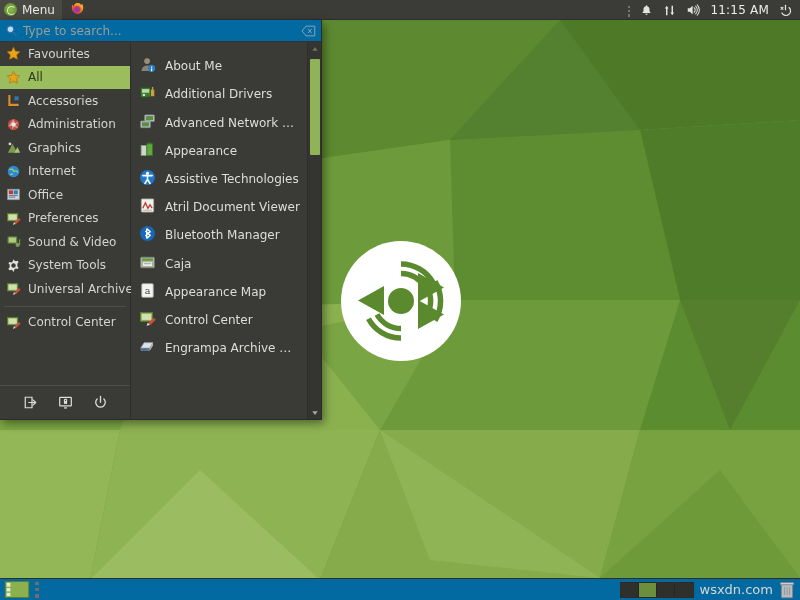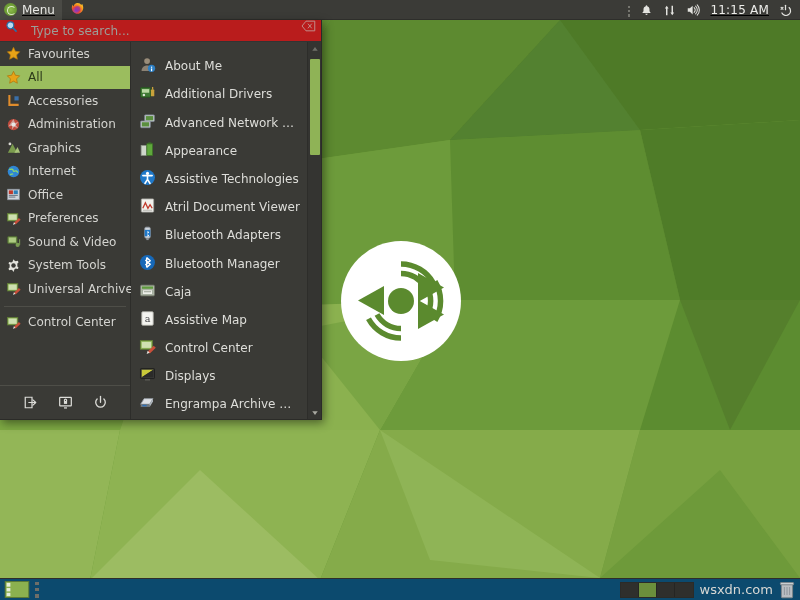--- a/index.html
+++ b/index.html
@@ -16,21 +16,20 @@
   #desktop{ position:absolute; left:0; top:0; width:800px; height:600px; background:#6f9a3c; }
   #desktop svg{ display:block; width:800px; height:600px; }
 
   
   #top-panel{
     position:absolute; left:0; top:0; width:800px; height:20px;
     background:#3b3b37;
     display:flex; align-items:center;
     z-index:40;
     border-bottom:1px solid #2e2e2b;
-    text-decoration:underline;
   }
   .menu-btn{
     display:flex; align-items:center; gap:5px;
     height:20px; padding:0 7px 0 4px;
     background:#4a4a45;
     cursor:pointer;
   }
   .menu-btn .lbl{ color:#e8e8e4; font-size:12px; }
   .mate-mini{
     width:13px;height:13px;border-radius:50%;
@@ -58,22 +57,22 @@
     position:absolute; left:0; top:20px; width:322px; height:400px;
     background:#3a3a36;
     border:1px solid #2b2b28;
     border-left:none; border-top:none;
     box-shadow:2px 3px 9px rgba(0,0,0,.45);
     z-index:50;
     display:flex; flex-direction:column;
   }
   
   #search-row{
-    height:22px; background:#b91c1c; border-bottom:1px solid #333;
-    display:flex; padding:0 5px; gap:13px; flex:none;
+    height:22px; background:#0369a1; border-bottom:1px solid #333;
+    display:flex; align-items:center; padding:0 5px; gap:5px; flex:none;
   }
   #search-input{
     flex:1; background:transparent; border:none; outline:none;
     color:#c9c9c4; font-size:12px; font-family:inherit;
   }
   #search-input::placeholder{ color:#9d9d98; }
   .clear-ico{ opacity:.65; display:flex; cursor:pointer; }
 
   #menu-body{ flex:1; display:flex; min-height:0; }
 
@@ -126,21 +125,21 @@
     position:absolute; left:2px; top:4px; width:10px; height:96px;
     background:#8fb356; border-radius:1px;
   }
 
   
   #mate-logo{ position:absolute; left:340px; top:240px; width:122px; height:122px; z-index:10; }
 
   
   #bottom-panel{
     position:absolute; left:0; bottom:0; width:800px; height:22px;
-    background:#0c4a6e; border-top:1px solid #2e2e2b;
+    background:#0369a1; border-top:1px solid #2e2e2b;
     display:flex; align-items:center; z-index:40;
   }
   #show-desktop{
     width:30px;height:20px;margin-left:2px; flex:none; cursor:pointer;
     display:flex;align-items:center;justify-content:center;
   }
   .win-dots{
     width:4px;height:16px;margin-left:3px;flex:none;
     background:
       linear-gradient(to bottom,#6e6e68 0 3px,transparent 3px 6px,#6e6e68 6px 9px,transparent 9px 12px,#6e6e68 12px 15px);
@@ -479,29 +478,20 @@
 
         <div class="app">
           <svg class="ai" viewBox="0 0 16 16">
             <rect x="2.2" y="1.8" width="11.6" height="12.4" rx=".7" fill="#f2f2ee" stroke="#a7a7a0" stroke-width=".8"></rect>
             <path d="M3.6 10.6 6 5.4l2.4 5.2 2-3.4 2 3.4" fill="none" stroke="#c0392b" stroke-width="1.2"></path>
             <rect x="3.6" y="12" width="8.8" height=".9" fill="#b3b3ac"></rect>
           </svg>
           <span class="at">Atril Document Viewer</span>
         </div>
 
-        <div class="app">
-          <svg class="ai" viewBox="0 0 16 16">
-            <rect x="5.4" y="2" width="5.2" height="10.4" rx="1.4" fill="#cfd6dd" stroke="#8b949d" stroke-width=".8"></rect>
-            <rect x="5.4" y="4.6" width="5.2" height="6" fill="#1f78c8"></rect>
-            <path d="M8 5.4 9.6 6.9 8 8.4V5.4M8 8.4 9.6 9.9 8 11.4V8.4" fill="#fff"></path>
-            <rect x="6.9" y="12.4" width="2.2" height="1.8" fill="#8b949d"></rect>
-          </svg>
-          <span class="at">Bluetooth Adapters</span>
-        </div>
 
         <div class="app">
           <svg class="ai" viewBox="0 0 16 16">
             <circle cx="8" cy="8" r="7" fill="#1668b8"></circle>
             <path d="M7.2 3.4 10.6 6.4 6 10.4M7.2 12.6 10.6 9.6 6 5.6M7.2 3.4v9.2" stroke="#fff" stroke-width="1.3" fill="none" stroke-linejoin="round"></path>
           </svg>
           <span class="at">Bluetooth Manager</span>
         </div>
 
         <div class="app">
@@ -512,42 +502,33 @@
             <rect x="4.6" y="8.8" width="6.8" height=".8" fill="#8e9688"></rect>
           </svg>
           <span class="at">Caja</span>
         </div>
 
         <div class="app">
           <svg class="ai" viewBox="0 0 16 16">
             <rect x="2.6" y="1.6" width="10.8" height="12.8" rx="1" fill="#f4f4f0" stroke="#a9a9a2" stroke-width=".8"></rect>
             <text x="8" y="11.4" font-size="9" font-family="DejaVu Serif, serif" text-anchor="middle" fill="#46464a">a</text>
           </svg>
-          <span class="at">Assistive Map</span>
+          <span class="at">Appearance Map</span>
         </div>
 
         <div class="app">
           <svg class="ai" viewBox="0 0 16 16">
             <rect x="1.3" y="2.4" width="11.4" height="8.2" fill="#8fb45a" stroke="#5d7a33" stroke-width=".8"></rect>
             <rect x="2.6" y="3.7" width="8.8" height="5.6" fill="#cfe0b1"></rect>
             <path d="M8.2 12.6 13.8 7.2l2 2-5.6 5.4z" fill="#c94f3a"></path>
             <path d="M7.2 15 8.2 12l1.8 1.8z" fill="#e8e8e2"></path>
           </svg>
           <span class="at">Control Center</span>
         </div>
 
-        <div class="app">
-          <svg class="ai" viewBox="0 0 16 16">
-            <rect x="1.4" y="2.4" width="13.2" height="9.4" rx=".7" fill="#3a3a38" stroke="#1e1e1c" stroke-width=".8"></rect>
-            <polygon points="2.6,10.6 2.6,3.6 13.4,3.6" fill="#c9c93a"></polygon>
-            <polygon points="13.4,3.6 13.4,10.6 2.6,10.6" fill="#2b2b29"></polygon>
-            <rect x="5.6" y="12.2" width="4.8" height="1.6" fill="#54544f"></rect>
-          </svg>
-          <span class="at">Displays</span>
-        </div>
 
         <div class="app">
           <svg class="ai" viewBox="0 0 16 16">
             <path d="M1.6 9.6 4.8 4.4h8.4l-3.2 5.2z" fill="#dfe2e6" stroke="#9aa1a9" stroke-width=".8"></path>
             <path d="M1.6 9.6h8.4v2.6H1.6z" fill="#6f7880"></path>
             <path d="M10 9.6 13.2 4.4v2.6L10 12.2z" fill="#aeb5bc"></path>
             <rect x="3.2" y="10.2" width="4" height="1.4" fill="#2f6fb5"></rect>
           </svg>
           <span class="at">Engrampa Archive Manager</span>
         </div>

